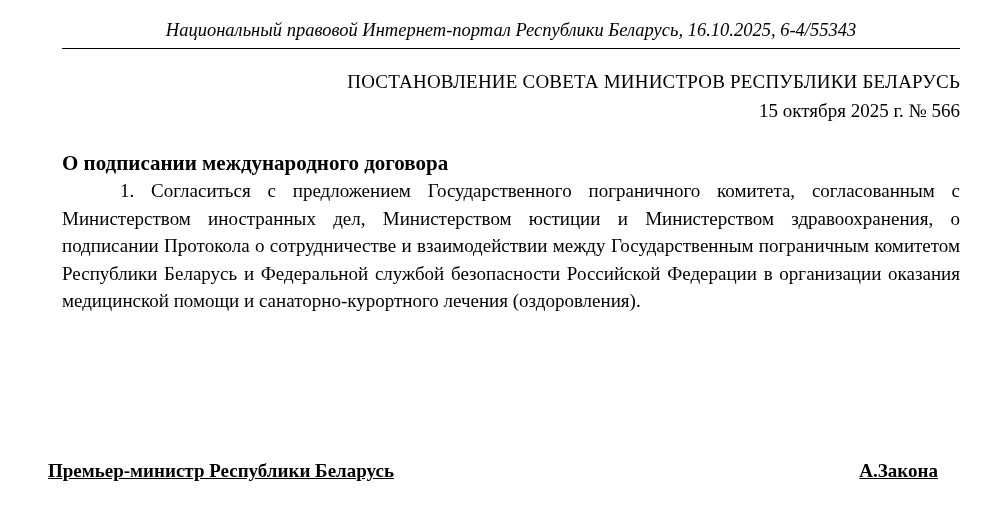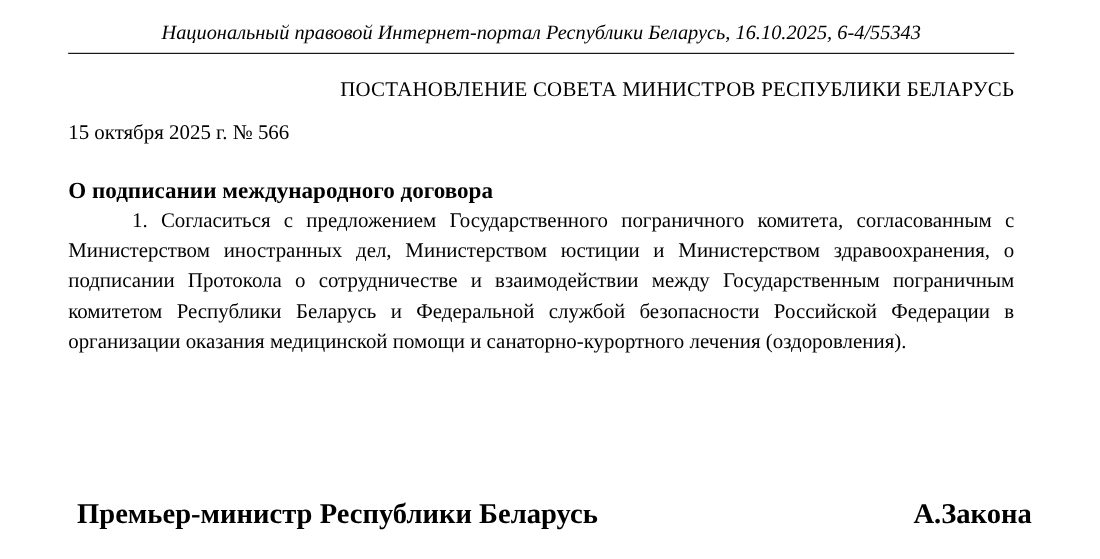--- a/index.html
+++ b/index.html
@@ -11,21 +11,21 @@
     width: 1000px;
     height: 508px;
     font-family: "Liberation Serif", "DejaVu Serif", serif;
     color: #000000;
     overflow: hidden;
   }
   .page {
     width: 1000px;
     height: 508px;
     box-sizing: border-box;
-    padding: 18px 78px 0 62px;
+    padding: 18px 40px 0 62px;
     position: relative;
   }
   .header-line {
     text-align: center;
     font-style: italic;
     font-size: 18.5px;
     line-height: 24px;
     padding-bottom: 6px;
     white-space: nowrap;
   }
@@ -33,24 +33,24 @@
     border-bottom: 1.3px solid #000;
     margin: 0 0 20px 0;
   }
   .doc-title {
     text-align: right;
     font-size: 19px;
     line-height: 26px;
     letter-spacing: 0.2px;
   }
   .doc-subtitle {
-    text-align: left;
+    text-align: right;
     font-size: 19px;
     line-height: 28px;
-    margin-top: 12px;
+    margin-top: 2px;
   }
   .doc-heading {
     font-weight: bold;
     font-size: 21px;
     line-height: 28px;
     margin-top: 24px;
   }
   .body-block {
     font-size: 19px;
     line-height: 27.5px;
@@ -59,28 +59,29 @@
   }
   .para {
     text-indent: 58px;
     margin: 0;
   }
   .para + .para {
     margin-top: 0px;
   }
   .signature {
     position: absolute;
-    left: 70px;
+    left: 48px;
     right: 62px;
     bottom: 26px;
     display: flex;
     justify-content: space-between;
     align-items: baseline;
     font-weight: bold;
-    font-size: 26px;
+    font-size: 19px;
+    text-decoration: underline;
   }
   .sig-left { white-space: nowrap; }
   .sig-right { white-space: nowrap; }
 </style>
 </head>
 <body>
 
 <div class="page">
 
   <div class="header-line">Национальный правовой Интернет-портал Республики Беларусь, 16.10.2025, 6-4/55343</div>

